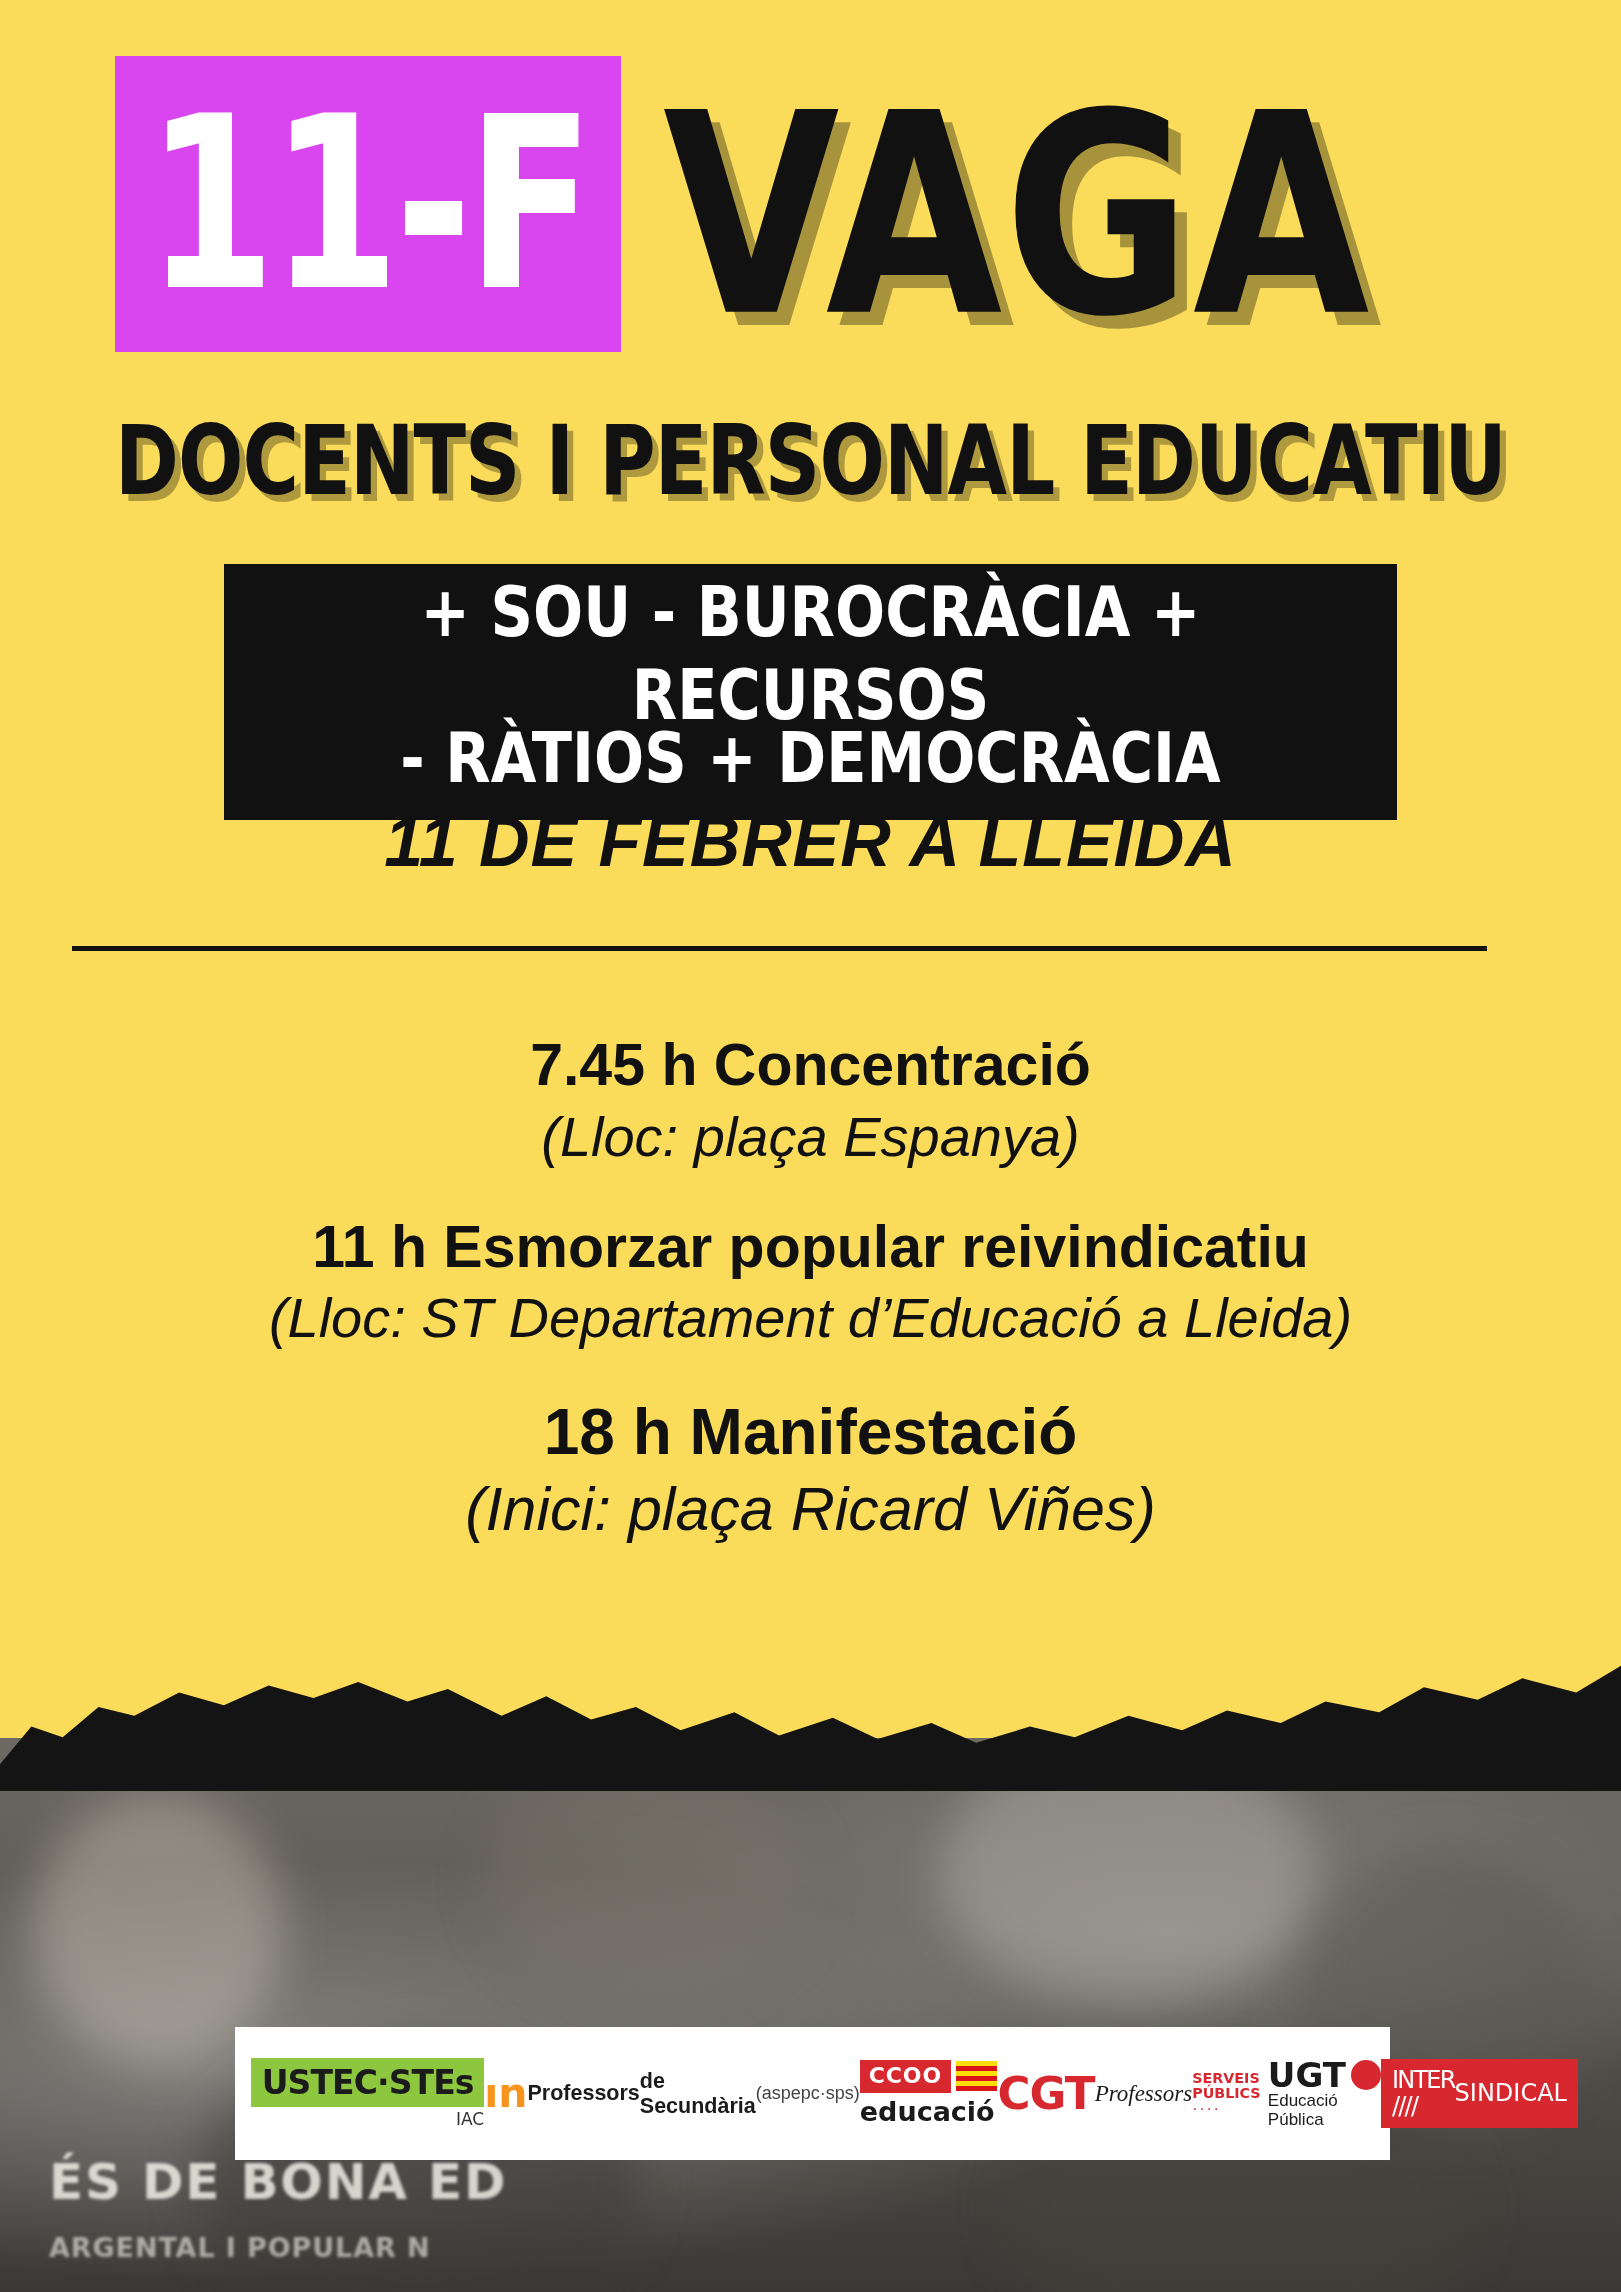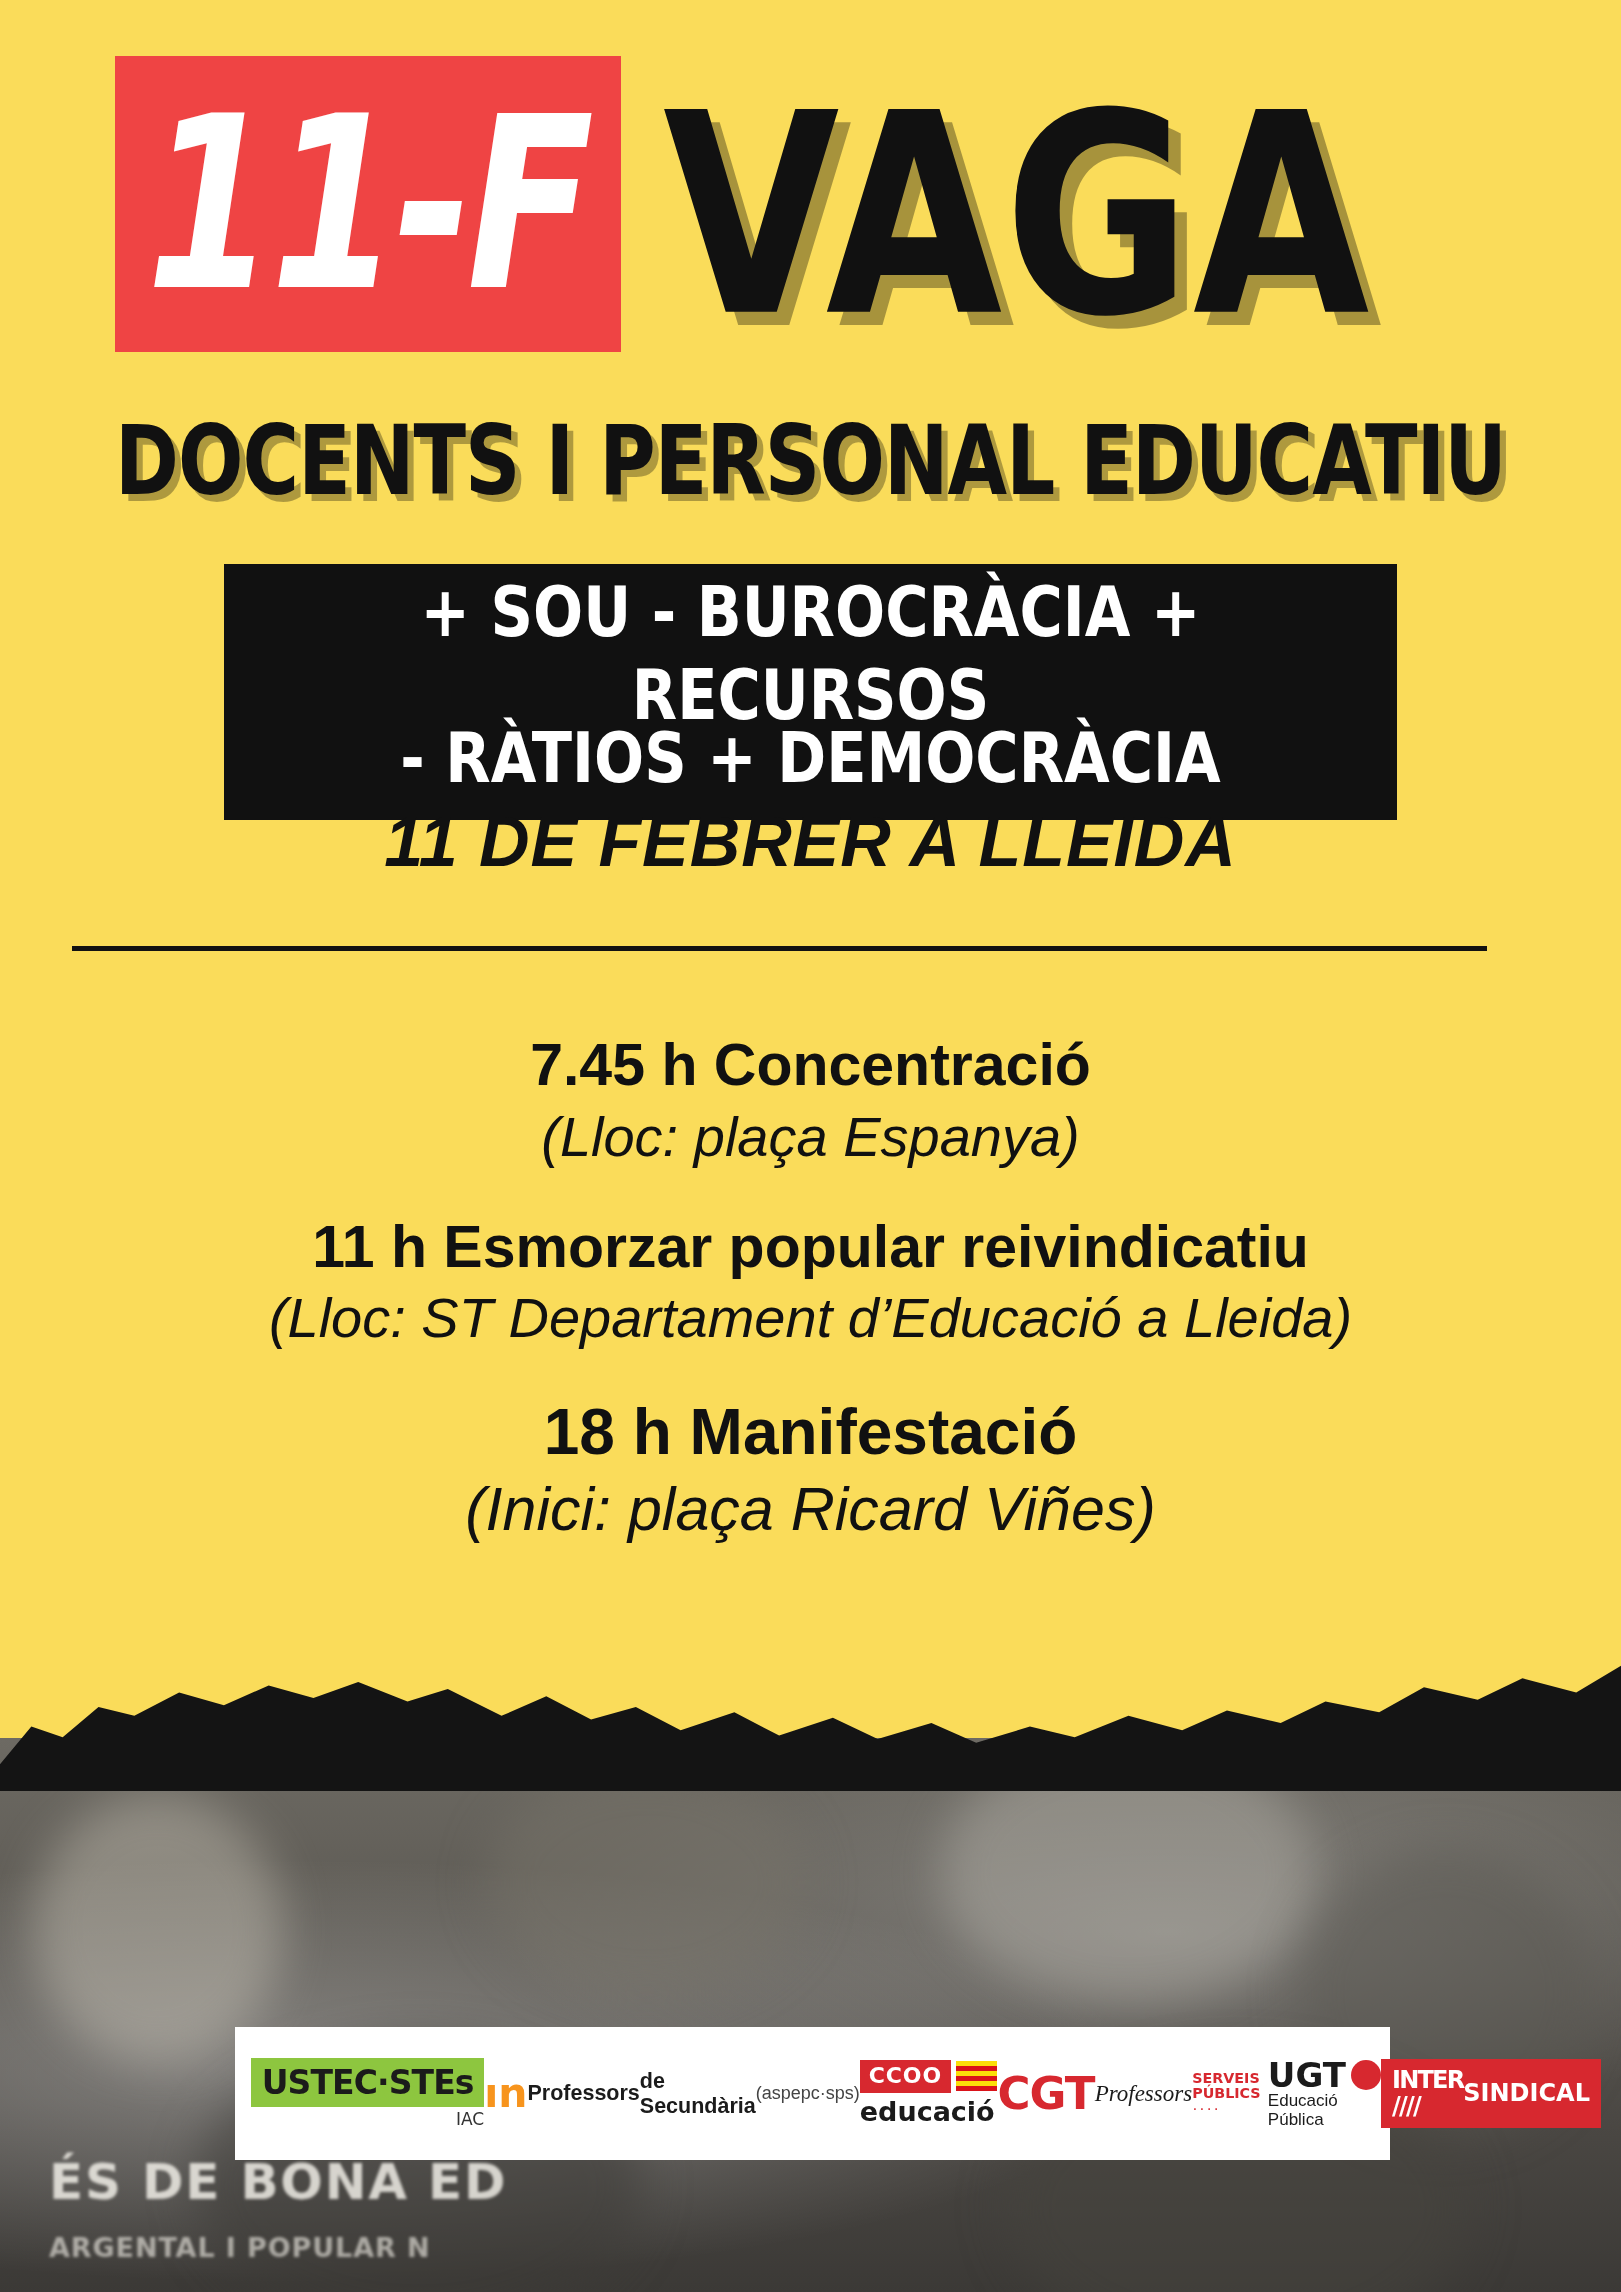--- a/index.html
+++ b/index.html
@@ -25,25 +25,24 @@
     left: 0;
     width: 100%;
     height: 287px;
   }
   .hl-11f {
     position: absolute;
     left: 115px;
     top: 0;
     width: 506px;
     height: 296px;
-    background: #ef4444;
+    background: #d946ef;
     display: flex;
     align-items: center;
     justify-content: center;
-    font-style: italic;
   }
   .hl-11f span {
     color: #ffffff;
     font-family: "DejaVu Sans", sans-serif;
     font-weight: bold;
     font-size: 202px;
     letter-spacing: -5.4px;
     line-height: 1;
     transform: scaleX(0.92) scaleY(1.18);
     display: block;
@@ -278,21 +277,21 @@
   .ugt-right { display: flex; flex-direction: column; align-items: flex-start; }
   .ugt-main { display: flex; align-items: center; }
   .ugt-main .txt { font-family: "DejaVu Sans", sans-serif; font-weight: bold; font-size: 34px; color: #1b1b1b; line-height: 1; }
   .ugt-badge { width: 30px; height: 30px; border-radius: 50%; background: #D7282F; margin-left: 5.4px; }
   .ugt-sub { font-size: 17px; color: #1b1b1b; line-height: 1.1; }
 
   .inter {
     background: #D7282F;
     color: #ffffff;
     font-family: "DejaVu Sans", sans-serif;
-    font-weight: bold;
+    font-weight: normal;
     font-size: 24px;
     padding: 9px 10.7px;
     line-height: 1.08;
     text-align: left;
   }
   .inter .slash { letter-spacing: -1.8px; }
 </style>
 </head>
 <body>
 

